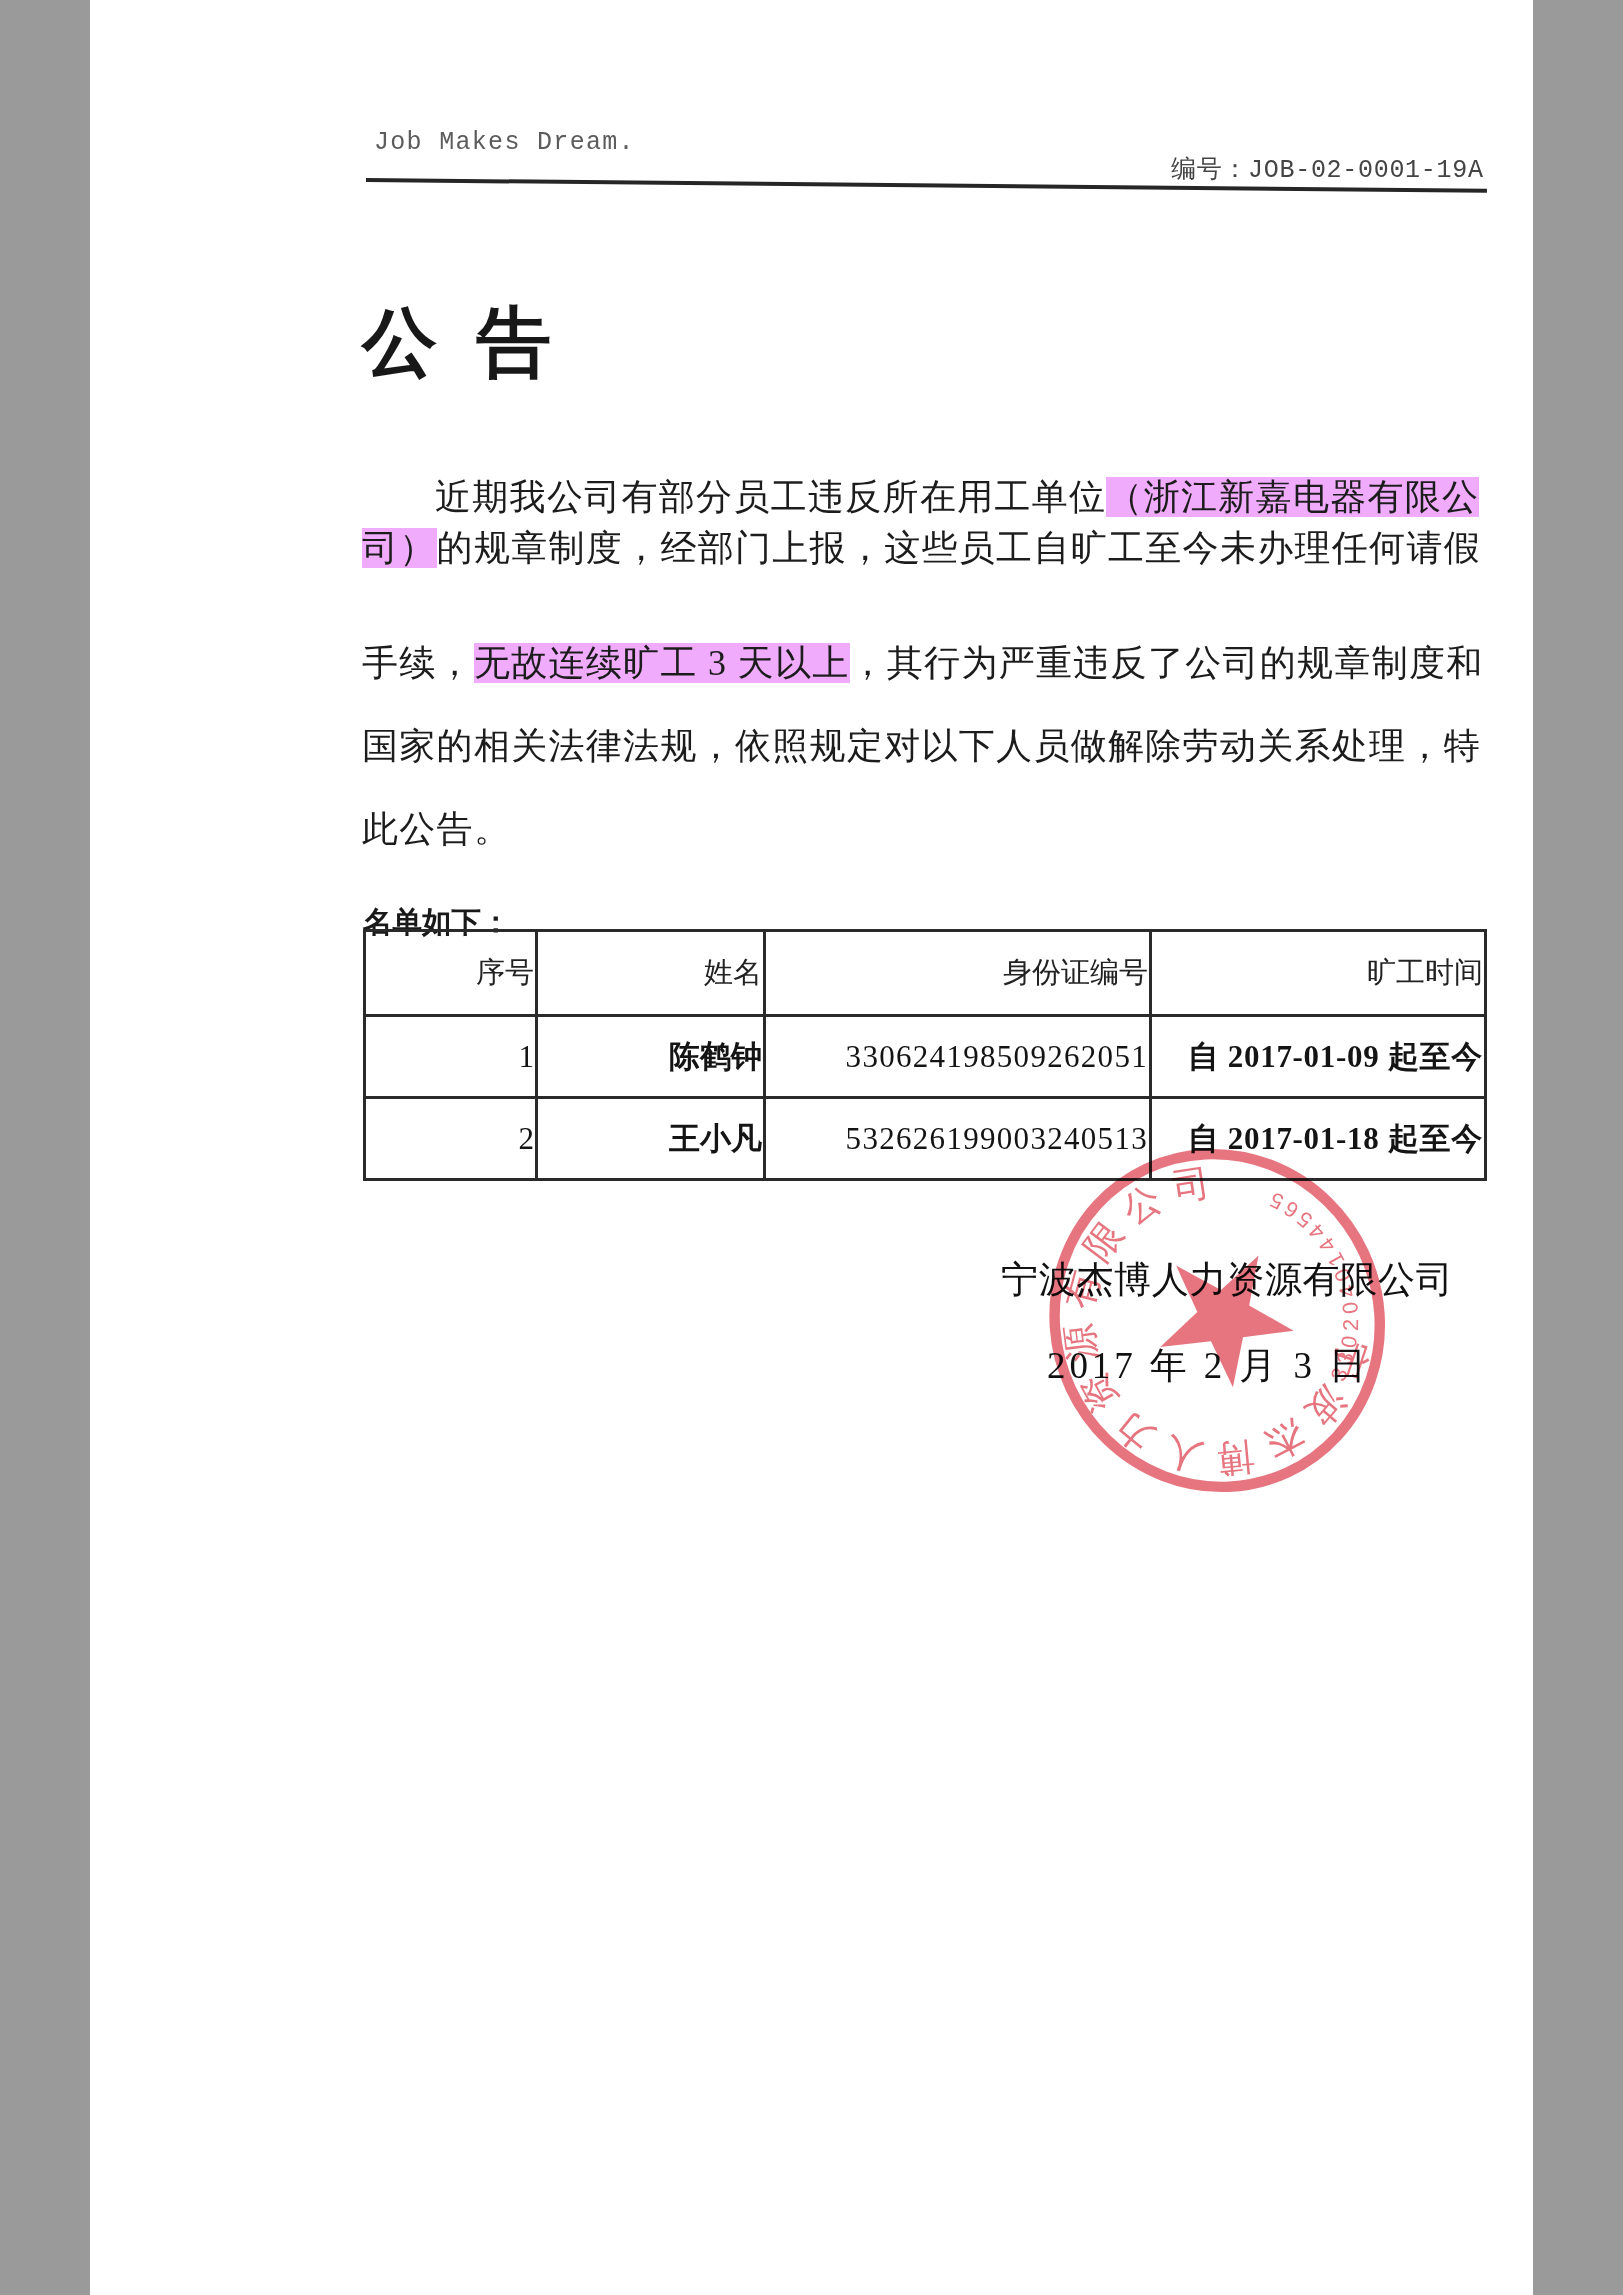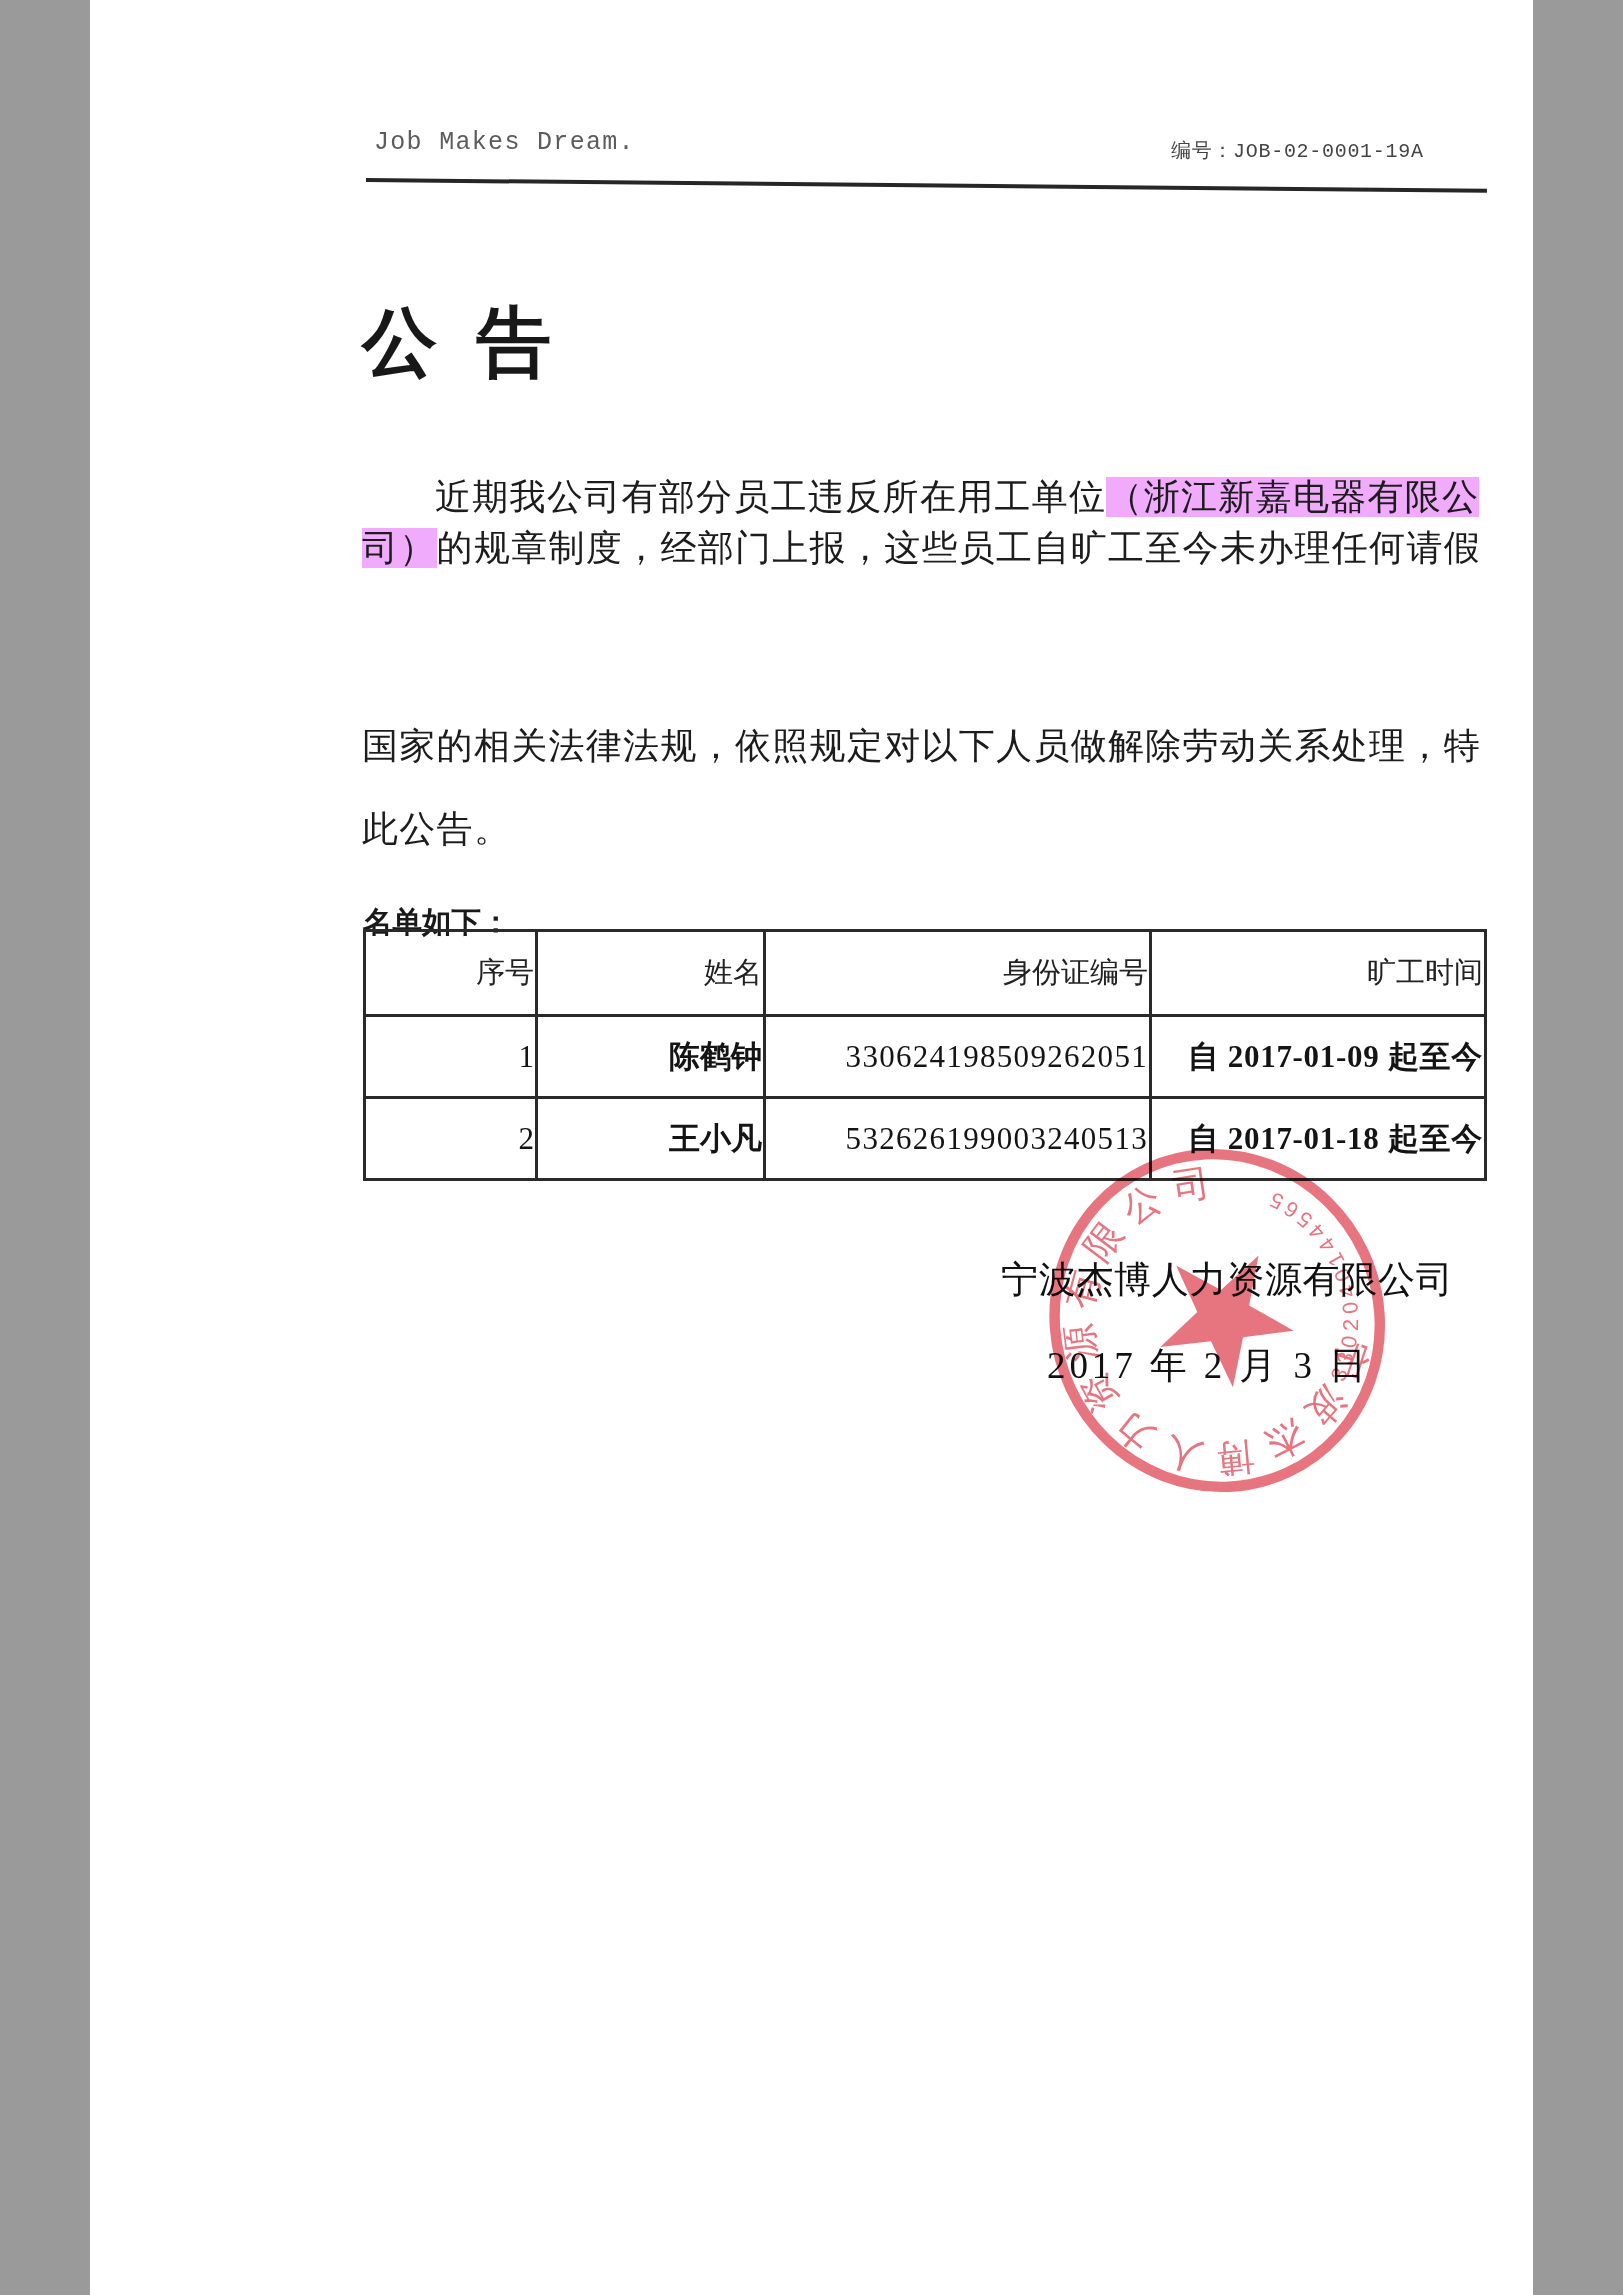--- a/index.html
+++ b/index.html
@@ -14,23 +14,23 @@
   }
   .abs{position:absolute;}
   
   .slogan{
     left:284px;top:128px;
     font-family:"Liberation Mono","DejaVu Sans Mono",monospace;
     font-size:25px;letter-spacing:1.3px;color:#5c5c5c;
     white-space:nowrap;
   }
   .doc-number{
-    left:1081px;top:137px;
+    left:1081px;top:152px;
     font-family:"Liberation Mono","DejaVu Sans Mono",monospace;
-    font-size:20px;letter-spacing:0.7px;color:#444444;
+    font-size:25px;letter-spacing:0.7px;color:#444444;
     white-space:nowrap;
   }
   .header-rule{
     left:276px;top:178px;width:1121px;height:3.9px;
     background:#262626;transform:rotate(0.55deg);transform-origin:left center;
   }
   
   .page-title{
     left:272px;top:293px;width:1123px;
     text-align:left;
@@ -100,20 +100,21 @@
   <div class="abs slogan">Job Makes Dream.</div>
   <div class="abs doc-number">编号：JOB-02-0001-19A</div>
   <div class="abs header-rule"></div>
 
   <div class="abs page-title">公 告</div>
 
   <div class="abs body-line l1"><span>近期我公司有部分员工违反所在用工单位</span><span class="hl">（浙江新嘉电器有限公</span></div>
 
   <div class="abs body-line l2"><span class="hl">司）</span><span>的规章制度，经部门上报，这些员工自旷工至今未办理任何请假</span></div>
 
+  <div class="abs body-line l3"><span>手续，</span><span class="hl">无故连续旷工 3 天以上</span><span>，其行为严重违反了公司的规章制度和</span></div>
 
   <div class="abs body-line l4">国家的相关法律法规，依照规定对以下人员做解除劳动关系处理，特</div>
   <div class="abs body-line l5">此公告。</div>
 
   <div class="abs roster-caption">名单如下：</div>
 
   <table class="roster">
     <colgroup>
       <col style="width:172px">
         <col style="width:228px">

